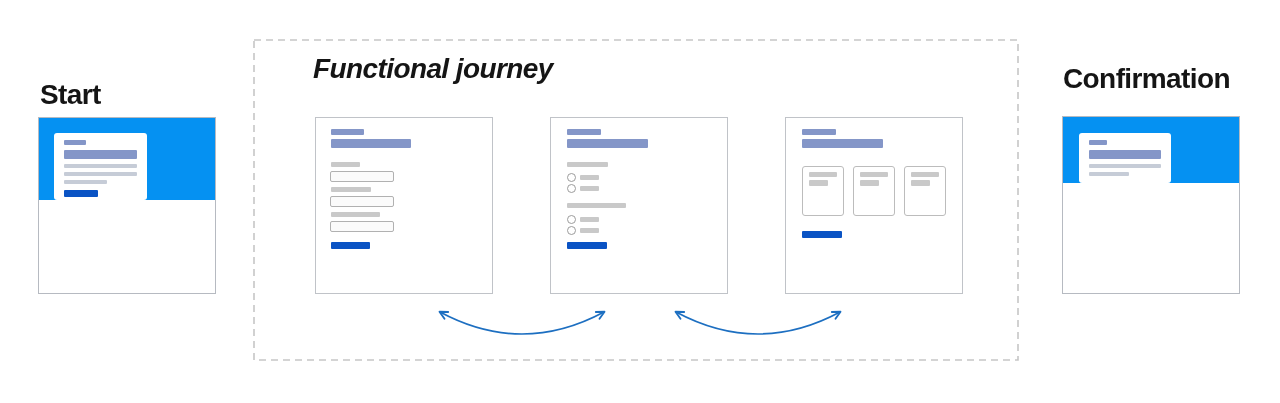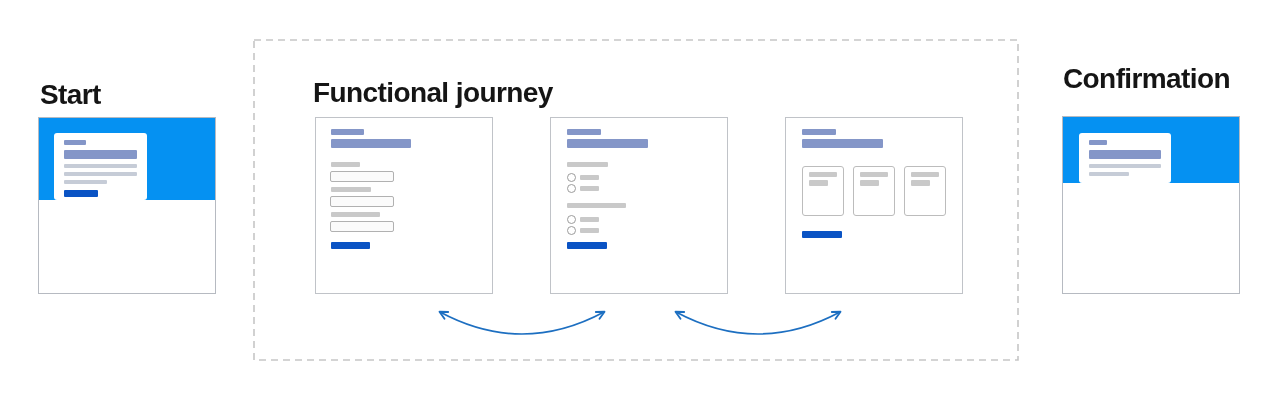--- a/index.html
+++ b/index.html
@@ -49,21 +49,21 @@
       <span class="bar c-line" style="left:10px; top:39px; width:73px; height:4px;"></span>
       <span class="bar c-line" style="left:10px; top:47px; width:43px; height:4px;"></span>
       <span class="bar c-btn" style="left:10px; top:57px; width:34px; height:7px;"></span>
     </div>
   </div>
 
   <svg class="abs-svg" style="left:253px; top:39px;" width="766" height="322">
     <rect x="1" y="1" width="764" height="320" fill="none" stroke="#c6c6c6" stroke-width="1.6" stroke-dasharray="7 5"></rect>
   </svg>
 
-  <h2 class="stage-title" style="left:313px; top:78px;">Functional journey</h2>
+  <h2 class="stage-title" style="left:313px; top:54px;font-style:italic;">Functional journey</h2>
 
   <div class="screen" style="left:315px; top:117px; width:176px; height:175px;">
     <span class="bar c-peri" style="left:15px; top:11px;  width:33px; height:6px;"></span>
     <span class="bar c-peri" style="left:15px; top:21px;  width:80px; height:9px;"></span>
     <span class="bar c-label" style="left:15px; top:44px;  width:29px; height:5px;"></span>
     <span class="input" style="left:14px; top:53px;  width:62px; height:9px;"></span>
     <span class="bar c-label" style="left:15px; top:69px;  width:40px; height:5px;"></span>
     <span class="input" style="left:14px; top:78px;  width:62px; height:9px;"></span>
     <span class="bar c-label" style="left:15px; top:94px;  width:49px; height:5px;"></span>
     <span class="input" style="left:14px; top:103px; width:62px; height:9px;"></span>

